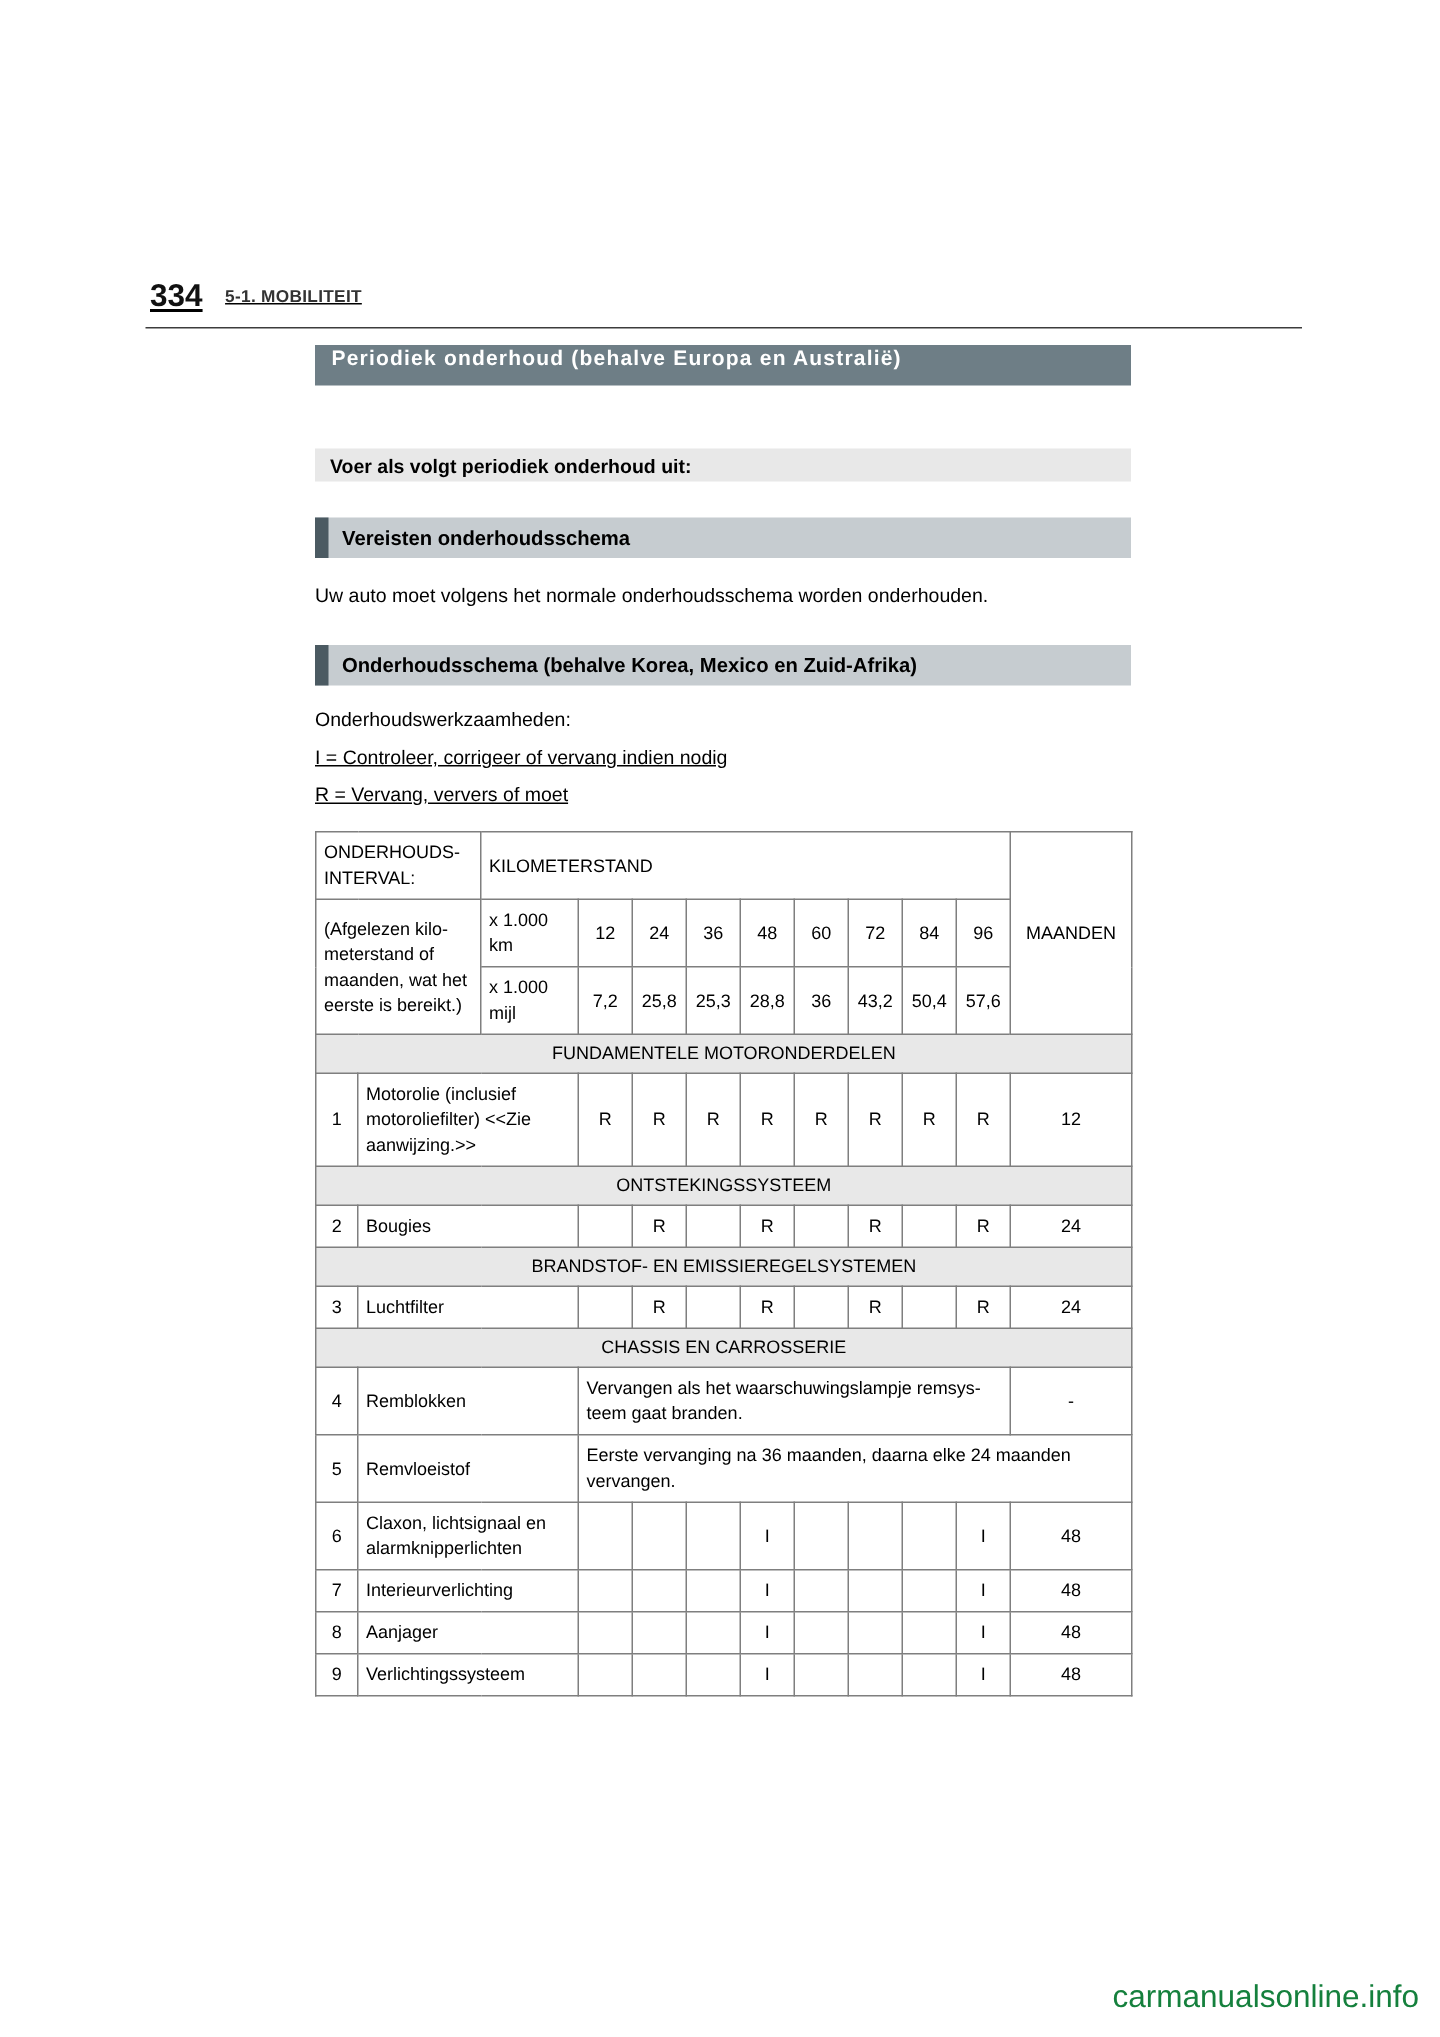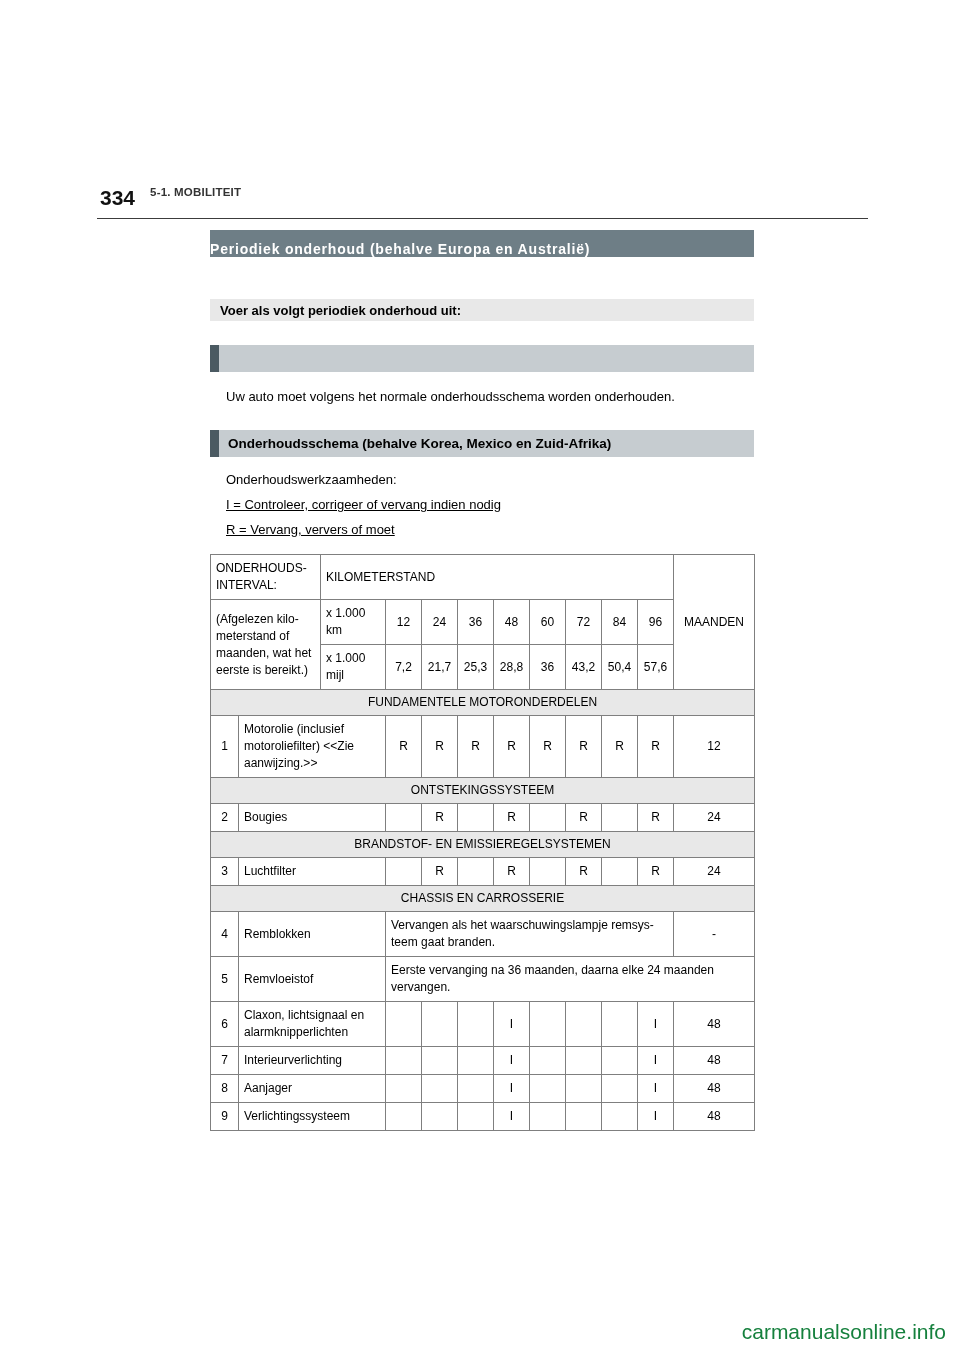--- a/index.html
+++ b/index.html
@@ -10,22 +10,23 @@
     background: #ffffff;
     font-family: "Liberation Sans", sans-serif;
     color: #000;
     overflow: hidden;
   }
   .page-header {
     position: absolute;
     left: 100px;
     top: 186px;
     display: flex;
-    align-items: flex-start;
+    align-items: center;
     gap: 15px;
+    text-decoration: underline;
   }
   .page-number { font-size: 21px; font-weight: bold; color: #111; }
   .chapter-label { font-size: 11.5px; font-weight: bold; color: #333; letter-spacing: 0.2px; }
   .header-rule {
     position: absolute;
     left: 97px;
     top: 218px;
     width: 771px;
     height: 1px;
     background: #3c3c3c;
@@ -37,21 +38,22 @@
     width: 544px;
   }
   .title-banner {
     height: 27px;
     background: #6e7e86;
     color: #ffffff;
     font-weight: bold;
     font-size: 14px;
     letter-spacing: 0.8px;
     display: flex;
-    align-items: flex-end;
+    align-items: flex-start;
+    padding-left: 11px;
     box-sizing: border-box;
   }
   .instruction-bar {
     margin-top: 42px;
     height: 22px;
     background: #e8e8e8;
     font-weight: bold;
     font-size: 13px;
     display: flex;
     align-items: center;
@@ -69,21 +71,21 @@
   .section-bar .bar-label {
     font-weight: bold;
     font-size: 13.5px;
     padding-left: 9px;
     display: flex;
     align-items: center;
   }
   .body-text {
     font-size: 13px;
     line-height: 18px;
-    margin: 16px 0 0 16px;
+    margin: 16px 0 0 0;
   }
   .tasks-intro { margin-top: 14px; }
   .legend { margin-top: 7px; text-decoration: underline; }
   table.schedule {
     margin-top: 15px;
     border-collapse: collapse;
     width: 544px;
     table-layout: fixed;
     font-size: 12px;
   }
@@ -126,20 +128,21 @@
     <div class="title-banner">
       <span>Periodiek onderhoud (behalve Europa en Australië)</span>
     </div>
 
     <div class="instruction-bar">
       <span>Voer als volgt periodiek onderhoud uit:</span>
     </div>
 
     <div class="section-bar">
       <span class="accent"></span>
+      <span class="bar-label">Vereisten onderhoudsschema</span>
     </div>
 
     <p class="body-text">Uw auto moet volgens het normale onderhoudsschema worden onderhouden.</p>
 
     <div class="section-bar">
       <span class="accent"></span>
       <span class="bar-label">Onderhoudsschema (behalve Korea, Mexico en Zuid-Afrika)</span>
     </div>
 
     <p class="body-text tasks-intro">Onderhoudswerkzaamheden:</p>
@@ -175,21 +178,21 @@
           <td class="center">36</td>
           <td class="center">48</td>
           <td class="center">60</td>
           <td class="center">72</td>
           <td class="center">84</td>
           <td class="center">96</td>
         </tr>
         <tr>
           <td class="left">x 1.000 mijl</td>
           <td class="center">7,2</td>
-          <td class="center">21,7</td>
+          <td class="center">25,8</td>
           <td class="center">25,3</td>
           <td class="center">28,8</td>
           <td class="center">36</td>
           <td class="center">43,2</td>
           <td class="center">50,4</td>
           <td class="center">57,6</td>
         </tr>
 
         <tr class="section-row">
           <td colspan="12" class="left">FUNDAMENTELE MOTORONDERDELEN</td>

